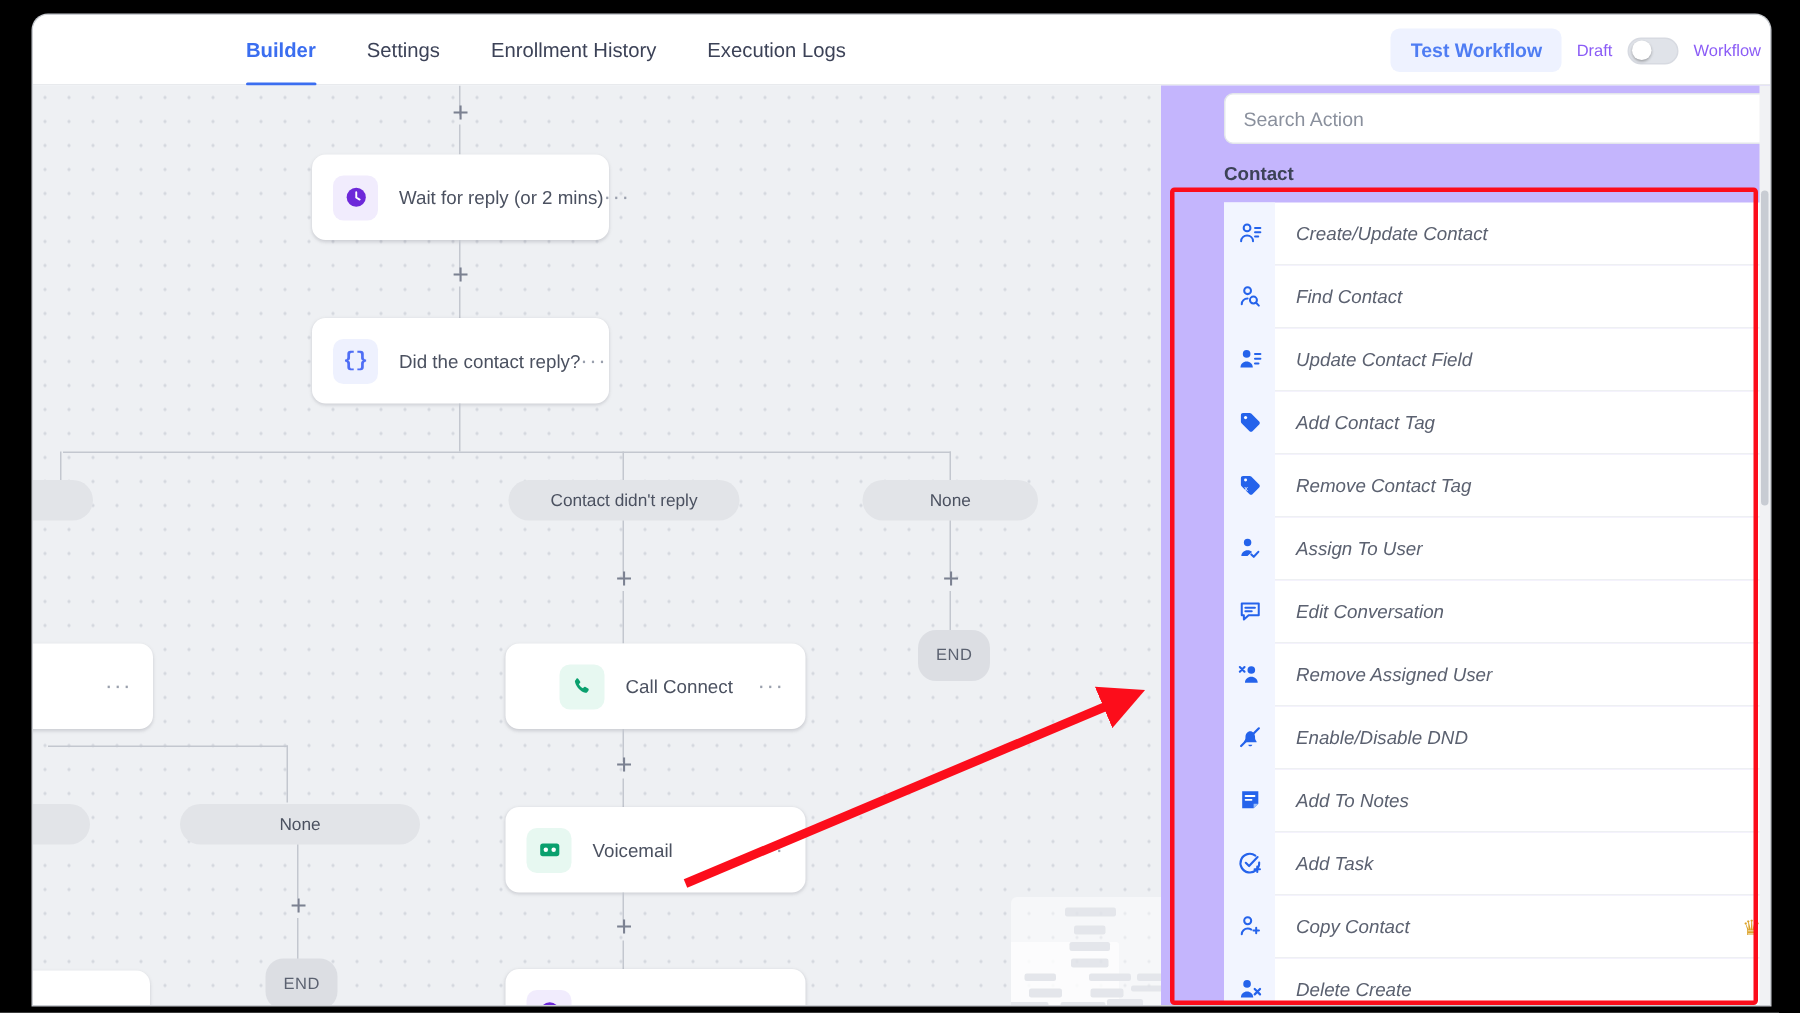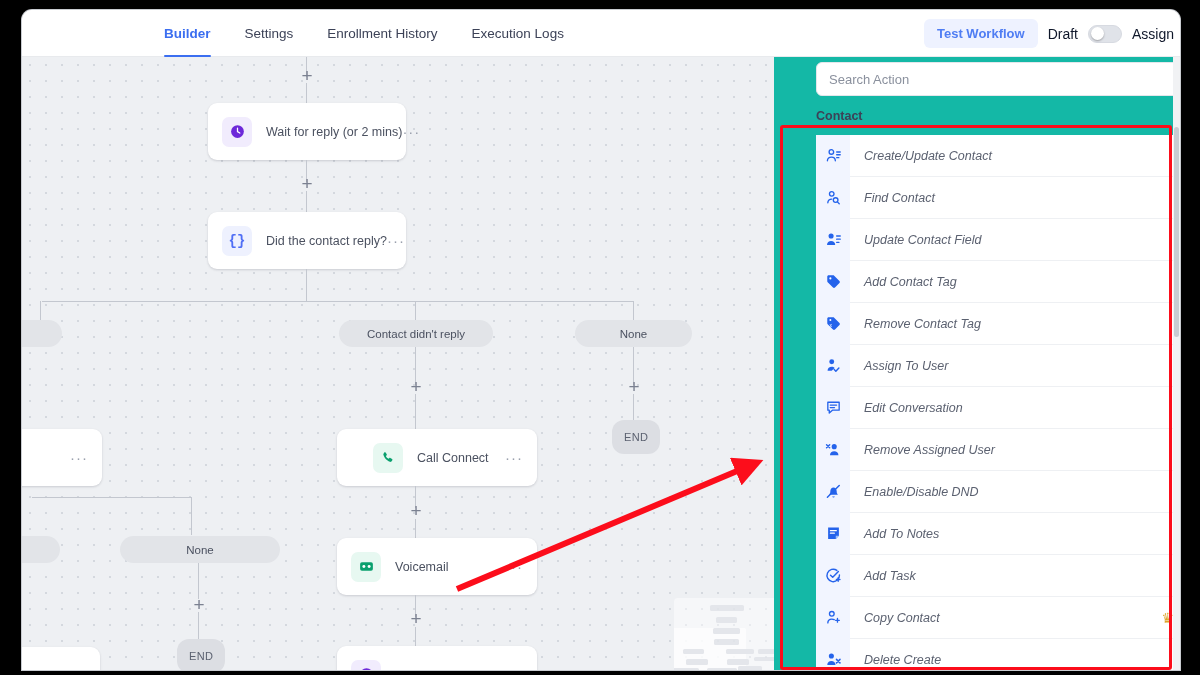--- a/index.html
+++ b/index.html
@@ -36,21 +36,21 @@
   .tab.active::after {
     content: ""; position: absolute; left: 0; right: 0; bottom: 0;
     height: 2.5px; background: #3b6ef0; border-radius: 2px;
   }
   .hdr-right { position: absolute; right: 6px; top: 0; height: 47px; display: flex; align-items: center; gap: 10px; }
   .test-workflow {
     background: #eef2ff; color: #4f7df3; font-size: 13px; font-weight: 600;
     padding: 7px 13px; border-radius: 6px; border: none; cursor: pointer;
     white-space: nowrap;
   }
-  .draft-lbl, .publish-lbl { font-size: 14px; color: #0f172a; white-space: nowrap; }
+  .draft-lbl, .publish-lbl { font-size: 11px; color: #8b5cf6; white-space: nowrap; }
   .toggle {
     width: 34px; height: 18px; border-radius: 10px; background: #e0e3e9;
     position: relative; cursor: pointer; border: 1px solid #d7dae1;
   }
   .toggle .knob {
     position: absolute; left: 2px; top: 1.5px;
     width: 13px; height: 13px; border-radius: 50%; background: #fff;
     box-shadow: 0 1px 2px rgba(0,0,0,.3);
   }
 
@@ -97,21 +97,21 @@
     position: absolute; right: -12px; bottom: -6px; width: 112px; height: 78px;
     background: rgba(255,255,255,.55); border-radius: 4px; overflow: hidden;
     opacity: .85;
   }
   .mm-card { position: absolute; background: #fff; border-radius: 2px; }
   .mm-bar { position: absolute; background: #e3e5ea; border-radius: 1.5px; }
 
   
   .panel {
     position: absolute; left: 752px; top: 47px;
-    width: 406px; height: 613px; background: #14b8a6;
+    width: 406px; height: 613px; background: #c4b5fd;
     overflow: hidden;
     padding-left: 20px;
   }
   .search-wrap { position: absolute; left: 42px; top: 5px; width: 370px; }
   .search-input {
     width: 370px; height: 34px; border: 1px solid #e3e6eb; border-radius: 6px;
     font-size: 13px; color: #2b2f38; padding: 0 12px; outline: none;
     font-family: "Liberation Sans", sans-serif; background: #fff;
   }
   .search-input::placeholder { color: #8a909d; }
@@ -162,21 +162,21 @@
       <div class="tab">Settings</div>
       <div class="tab">Enrollment History</div>
       <div class="tab">Execution Logs</div>
     </div>
     <div class="hdr-right">
       <button class="test-workflow">Test Workflow</button>
       <span class="draft-lbl">Draft</span>
       <div class="toggle">
         <div class="knob"></div>
       </div>
-      <span class="publish-lbl">Assign</span>
+      <span class="publish-lbl">Workflow</span>
     </div>
   </div>
 
   <div class="canvas">
 
     <div class="edge vline" style="left:284px; top:0px;  height:20px;"></div>
     <div class="plus" style="left:277px; top:11px;">+</div>
     <div class="edge vline" style="left:284px; top:26px; height:20px;"></div>
 
     <div class="node" style="left:186px; top:46px; width:198px; height:57px;">

